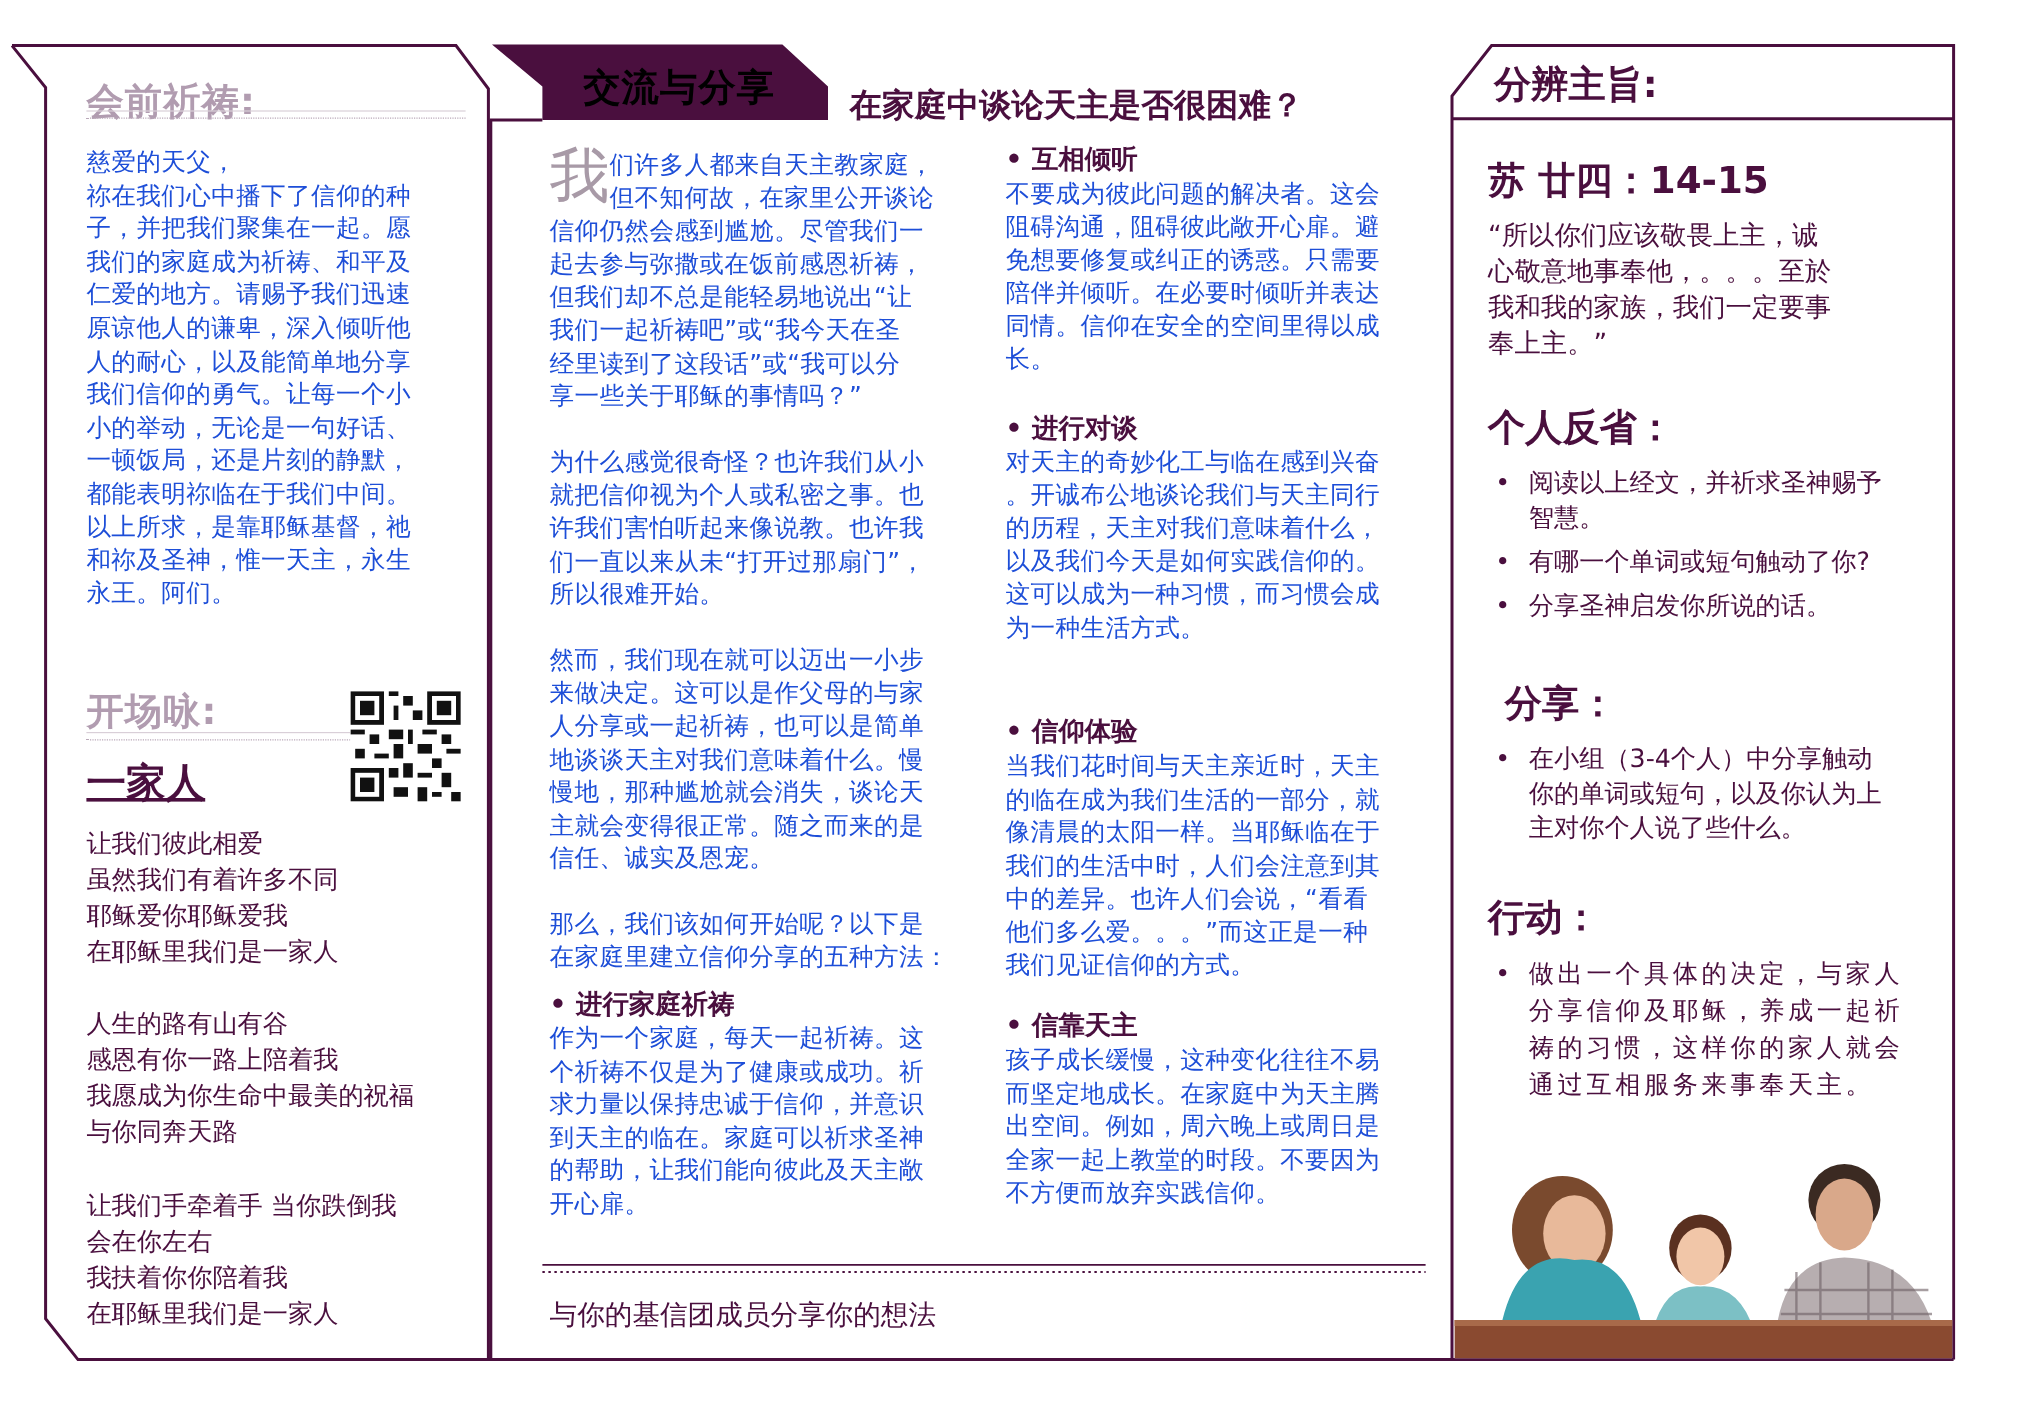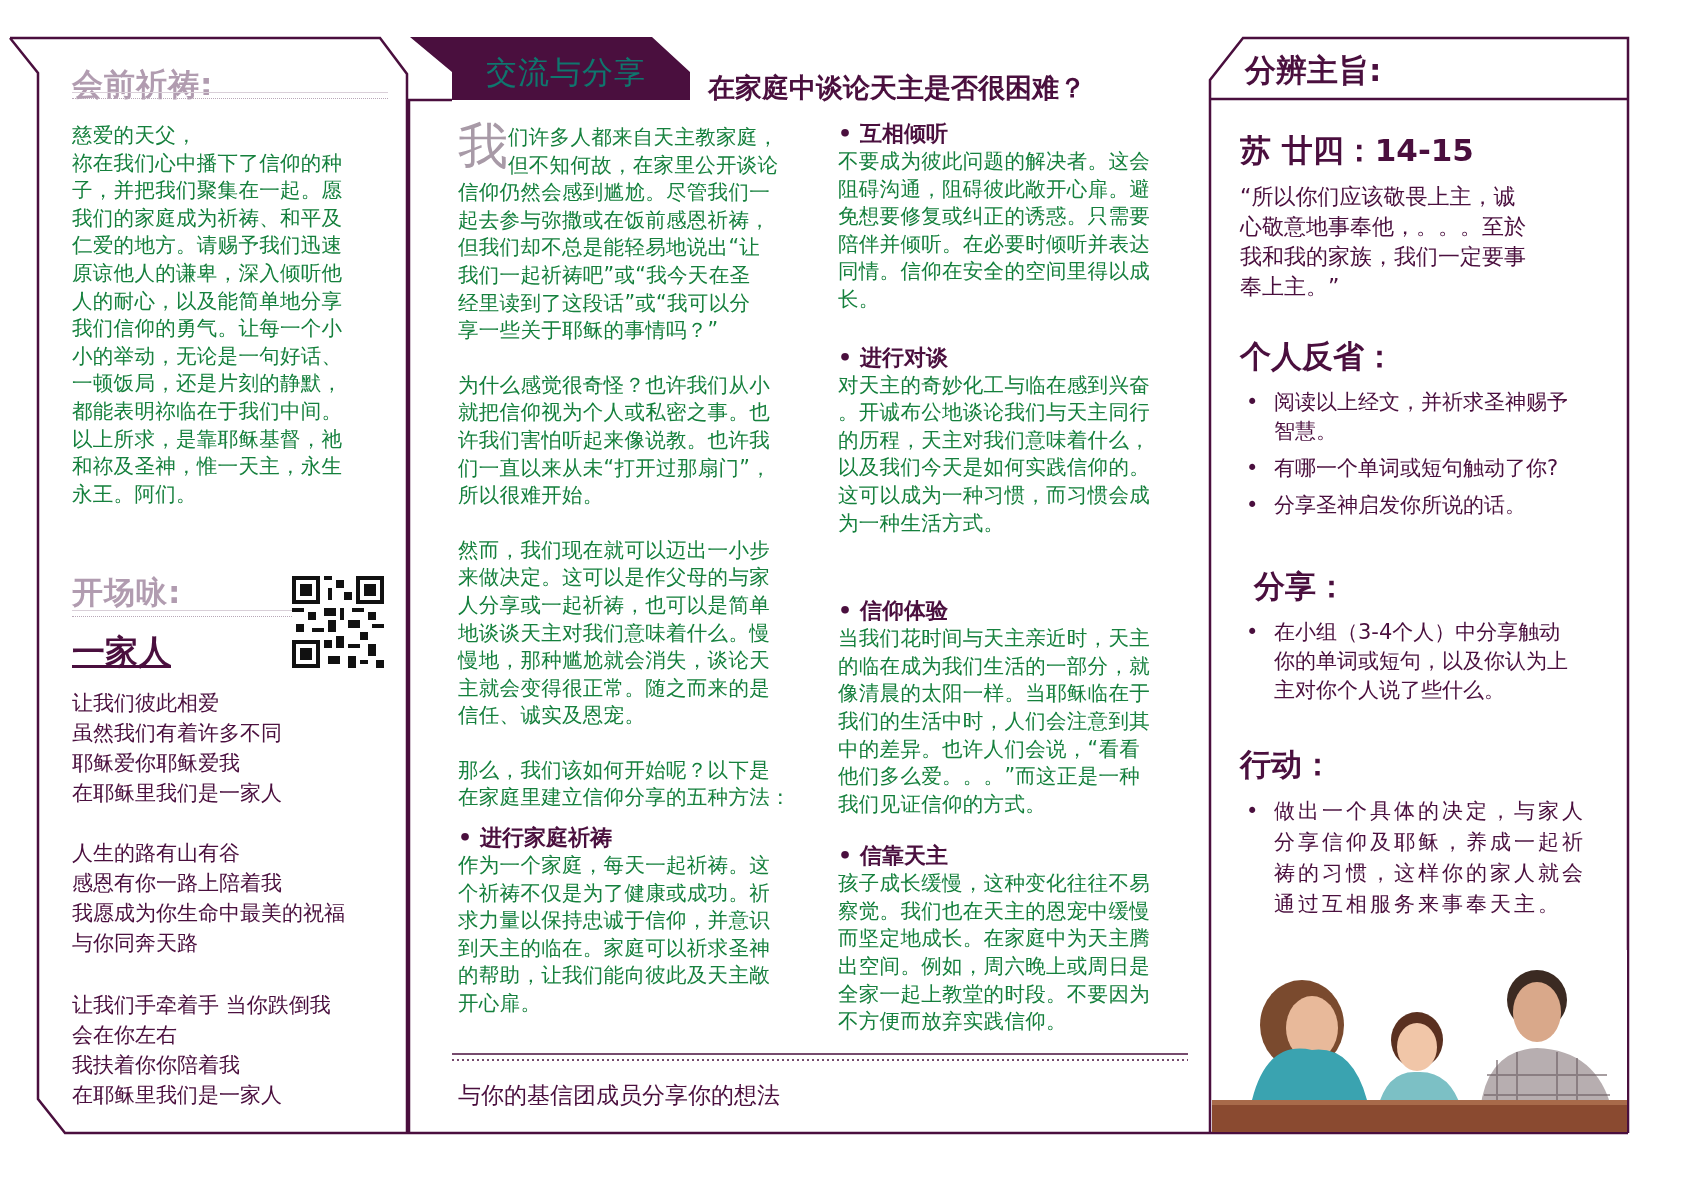--- a/index.html
+++ b/index.html
@@ -1,20 +1,20 @@
 <!DOCTYPE html>
 <html><head>
 <meta charset="utf-8">
 <style>
   html, body { margin:0; padding:0; background:#ffffff; }
   body { width:1683px; height:1190px; position:relative; overflow:hidden;
          font-family:"DejaVu Sans", "Liberation Sans", sans-serif; color:#4a0f3e; }
   .frame { position:absolute; left:0; top:0; width:1683px; height:1190px; pointer-events:none; }
   .abs { position:absolute; }
-  .txt { font-size:20.5px; line-height:27.6px; color:#15803d; letter-spacing:0.3px; }
+  .txt { font-size:20.5px; line-height:27.6px; color:#1d4ed8; letter-spacing:0.3px; }
   .sec-title-light { font-size:31px; font-weight:bold; color:#b19cb0; letter-spacing:1px; }
   .dotline { border-bottom:1px solid #d9cfd8; height:0; }
   .dotline2 { border-bottom:1px dotted #b9a8b8; height:0; }
   .bullet-head { font-size:22px; font-weight:bold; color:#4a0f3e; line-height:28px; }
   .bullet-head .dot { display:inline-block; width:22px; }
   .song { font-size:21px; line-height:30px; color:#4a0f3e; }
   .right-h { font-size:31px; font-weight:bold; color:#4a0f3e; }
   .rlist { margin:0; padding:0; list-style:none; }
   .rlist li { position:relative; padding-left:34px; font-size:21px; line-height:29px; margin-bottom:8px; color:#4a0f3e; }
   .rlist li .b { position:absolute; left:6px; top:0; }
@@ -119,21 +119,21 @@
   </div>
   <div class="abs song" style="left:72px;top:990px;">
     <div>让我们手牵着手 当你跌倒我</div>
     <div>会在你左右</div>
     <div>我扶着你你陪着我</div>
     <div>在耶稣里我们是一家人</div>
   </div>
 </section>
 
 <section>
-  <div class="abs" style="left:486px;top:52px;font-size:31px;font-weight:normal;color:#0f766e;letter-spacing:1px;">交流与分享</div>
+  <div class="abs" style="left:486px;top:52px;font-size:31px;font-weight:bold;color:#000000;letter-spacing:1px;">交流与分享</div>
   <div class="abs" style="left:708px;top:70px;font-size:27px;font-weight:bold;color:#4a0f3e;">在家庭中谈论天主是否很困难？</div>
 
   <div class="abs" style="left:458px;top:124px;width:340px;">
     <div style="position:relative;">
       <span class="abs" style="left:0;top:-6px;font-size:50px;line-height:56px;color:#a89aa7;">我</span>
       <div class="txt" style="padding-left:50px;">们许多人都来自天主教家庭，</div>
       <div class="txt" style="padding-left:50px;">但不知何故，在家里公开谈论</div>
     </div>
     <div class="txt">信仰仍然会感到尴尬。尽管我们一</div>
     <div class="txt">起去参与弥撒或在饭前感恩祈祷，</div>
@@ -204,21 +204,20 @@
       <div class="txt">像清晨的太阳一样。当耶稣临在于</div>
       <div class="txt">我们的生活中时，人们会注意到其</div>
       <div class="txt">中的差异。也许人们会说，“看看</div>
       <div class="txt">他们多么爱。。。”而这正是一种</div>
       <div class="txt">我们见证信仰的方式。</div>
     </div>
     <div style="height:24px;"></div>
     <div>
       <div class="bullet-head"><span class="dot">•</span><span>信靠天主</span></div>
       <div class="txt">孩子成长缓慢，这种变化往往不易</div>
-      <div class="txt">察觉。我们也在天主的恩宠中缓慢</div>
       <div class="txt">而坚定地成长。在家庭中为天主腾</div>
       <div class="txt">出空间。例如，周六晚上或周日是</div>
       <div class="txt">全家一起上教堂的时段。不要因为</div>
       <div class="txt">不方便而放弃实践信仰。</div>
     </div>
   </div>
 
   <div class="abs" style="left:458px;top:1080px;font-size:23px;font-weight:normal;color:#4a0f3e;">与你的基信团成员分享你的想法</div>
 </section>
 

